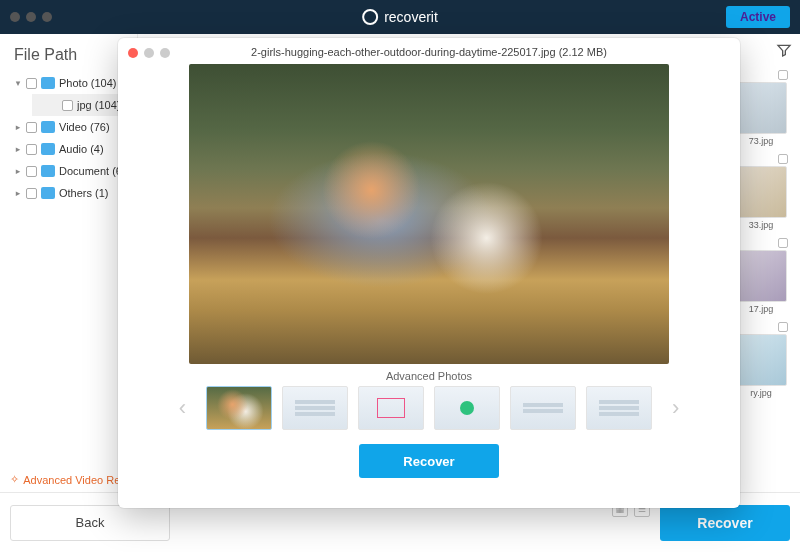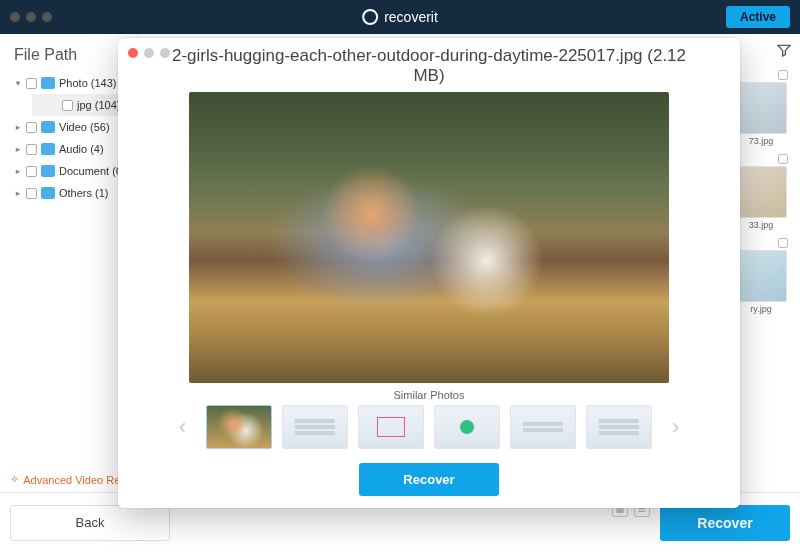--- a/index.html
+++ b/index.html
@@ -27,21 +27,21 @@
     position: absolute; left: 50%; top: 50%; transform: translate(-50%,-50%);
     display: flex; align-items: center; gap: 6px; color: #fff; font-size: 14px;
     font-weight: 500;
   }
   .brand .logo-icon {
     width: 16px; height: 16px; border: 2px solid #fff; border-radius: 50%;
     display: inline-block;
   }
   .active-btn {
     margin-left: auto;
-    background: #10a5e9; color: #0f172a; border: none; border-radius: 3px;
+    background: #10a5e9; color: #4c1d95; border: none; border-radius: 3px;
     padding: 4px 14px; font-size: 12px; font-weight: 600;
   }
   
   .mainrow { display: flex; height: 458px; background: #fff; }
   .sidebar {
     width: 138px;
     border-right: 1px solid #eee;
     padding-top: 6px;
   }
   .sidebar-title { padding: 6px 10px 8px 14px; font-size: 16px; color: #555; }
@@ -116,21 +116,21 @@
     display: flex; flex-direction: column;
     overflow: hidden;
   }
   .modal-traffic {
     position: absolute; left: 10px; top: 10px; display: flex; gap: 6px;
   }
   .mdot { width:10px; height:10px; border-radius:50%; }
   .m-red { background:#ff5f56; } 
   .m-grey{ background:#ccc;}
   .modal-title {
-    text-align: center; font-size: 17px; color: #444;
+    text-align: center; font-size: 11px; color: #444;
     padding: 8px 40px 6px;
   }
   .preview-img {
     margin: 0 auto;
     width: 480px; height: 300px;
     border-radius: 2px;
     background:
       radial-gradient(ellipse 70px 70px at 38% 42%, #e7a36c 0%, rgba(231,163,108,0) 70%),
       radial-gradient(ellipse 80px 80px at 62% 58%, #f4efe6 0%, rgba(244,239,230,0) 70%),
       radial-gradient(ellipse 150px 90px at 40% 52%, #8aa0bd 0%, rgba(138,160,189,0) 75%),
@@ -180,31 +180,31 @@
 </div>
 
 <div class="mainrow">
   <div class="sidebar">
     <div class="sidebar-title">File Path</div>
     <div class="tree">
       <div class="tree-item">
         <span class="caret">▾</span>
         <span class="cb"></span>
         <span class="ticon"></span>
-        <span class="tree-label">Photo (143)</span>
+        <span class="tree-label">Photo (104)</span>
       </div>
       <div class="tree-item lvl2 selected">
         <span class="cb"></span>
         <span class="tree-label">jpg (104)</span>
       </div>
       <div class="tree-item">
         <span class="caret">▸</span>
         <span class="cb"></span>
         <span class="ticon"></span>
-        <span class="tree-label">Video (56)</span>
+        <span class="tree-label">Video (76)</span>
       </div>
       <div class="tree-item">
         <span class="caret">▸</span>
         <span class="cb"></span>
         <span class="ticon"></span>
         <span class="tree-label">Audio (4)</span>
       </div>
       <div class="tree-item">
         <span class="caret">▸</span>
         <span class="cb"></span>
@@ -232,20 +232,25 @@
         <div class="thumb"></div>
         <span class="thumbname">73.jpg</span>
       </div>
       <div class="thumbcell">
         <span class="chk"></span>
         <div class="thumb t2"></div>
         <span class="thumbname">33.jpg</span>
       </div>
       <div class="thumbcell">
         <span class="chk"></span>
+        <div class="thumb t4"></div>
+        <span class="thumbname">17.jpg</span>
+      </div>
+      <div class="thumbcell">
+        <span class="chk"></span>
         <div class="thumb t5"></div>
         <span class="thumbname">ry.jpg</span>
       </div>
     </div>
   </div>
 </div>
 
 <div class="bottombar">
   <div class="advlink">
     <span>✧</span>
@@ -260,21 +265,21 @@
 </div>
 
 <div class="modal">
   <div class="modal-traffic">
     <span class="mdot m-red"></span>
     <span class="mdot m-grey"></span>
     <span class="mdot m-grey"></span>
   </div>
   <div class="modal-title">2-girls-hugging-each-other-outdoor-during-daytime-225017.jpg (2.12 MB)</div>
   <div class="preview-img"></div>
-  <div class="similar-label">Similar Photos</div>
+  <div class="similar-label">Advanced Photos</div>
   <div class="strip">
     <span class="nav-arrow">‹</span>
     <div class="sthumb first"></div>
     <div class="sthumb">
         <div>
           <div class="bar"></div>
           <div class="bar"></div>
           <div class="bar"></div>
         </div>
       </div>

